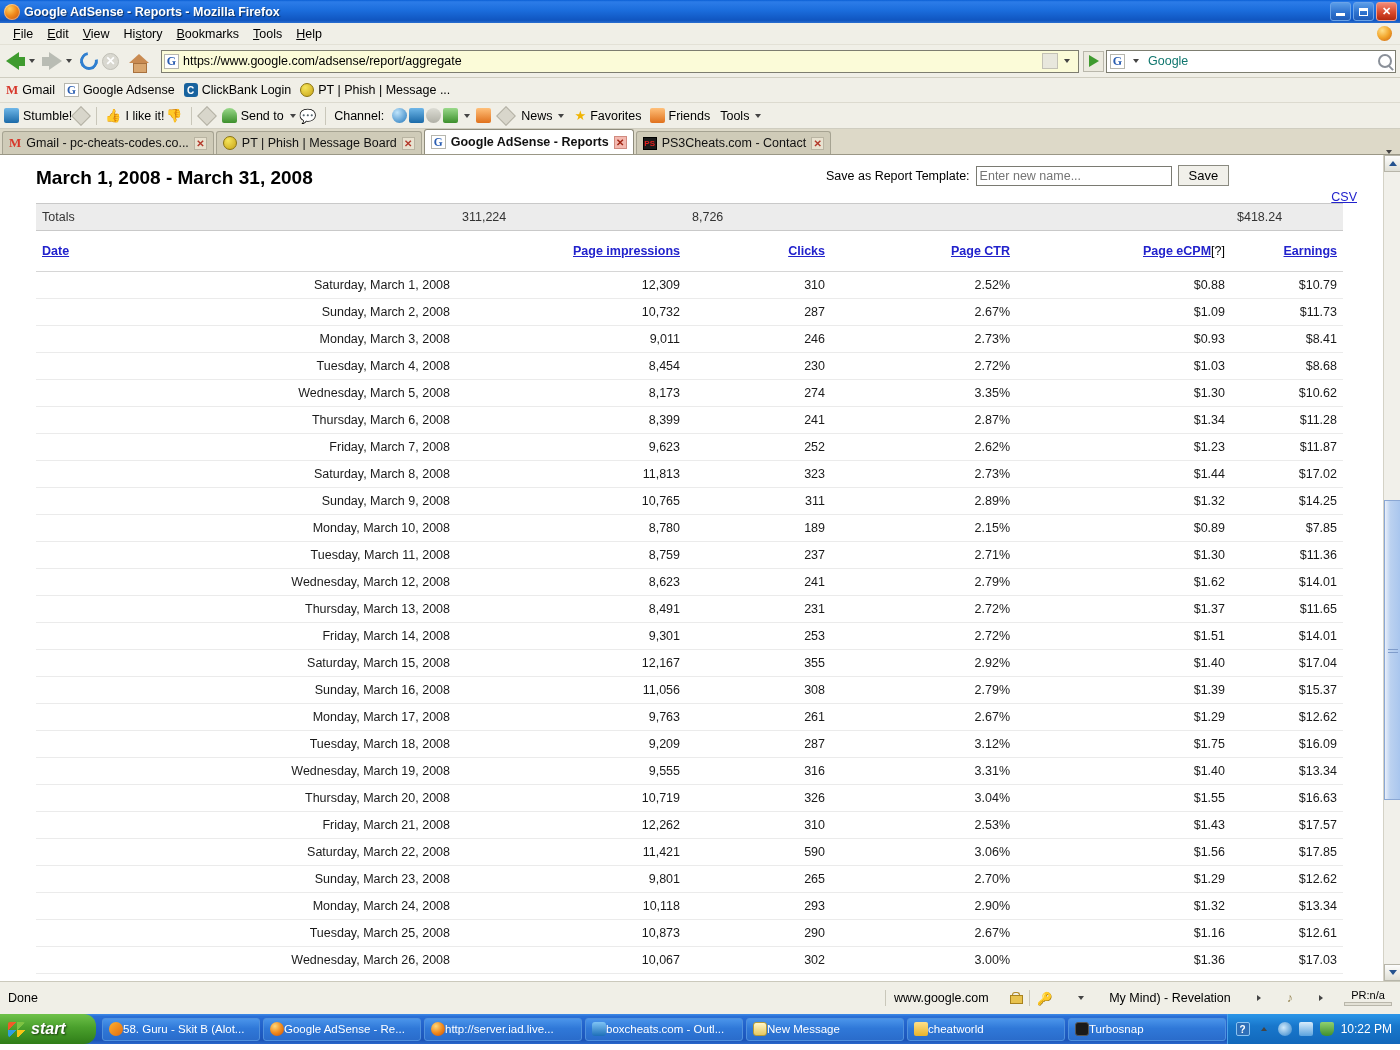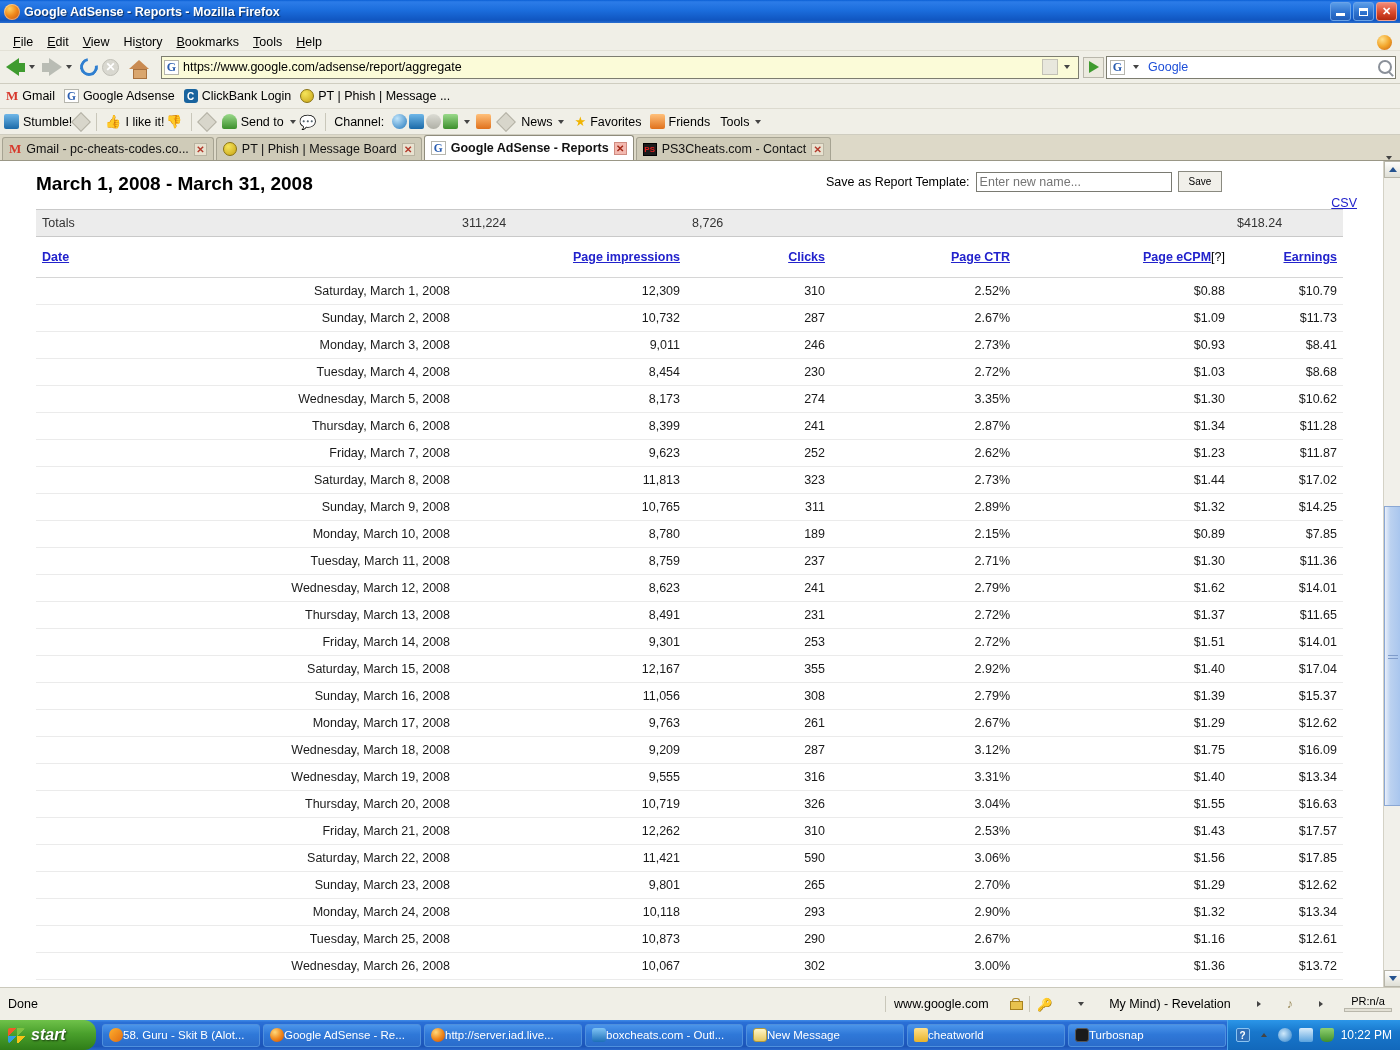--- a/index.html
+++ b/index.html
@@ -42,22 +42,22 @@
   }
   .tb-btn.close {
     background: linear-gradient(180deg,#f08a78 0%,#d9492c 55%,#b3290f 100%);
     border-color: #f0a090;
   }
   .glyph-min { width:9px;height:3px;background:#fff;margin-top:6px;}
   .glyph-max { width:9px;height:8px;border:1.5px solid #fff;border-top-width:3px;}
 
   
   .menubar {
-    height: 28px; background: #f0efe7;
-    display: flex; align-items: flex-end; padding-left: 6px;
+    height: 22px; background: #f0efe7;
+    display: flex; align-items: center; padding-left: 6px;
     border-bottom: 1px solid #e3e1d6;
   }
   .menubar .mi { font-size: 12.5px; color: #000; padding: 1px 7px; }
   .menubar .mi u { text-decoration: underline; }
   .menubar-right { margin-left: auto; padding-right: 8px; }
   .fx-logo-sm {
     width: 15px; height: 15px; border-radius: 50%;
     background: radial-gradient(circle at 35% 30%, #ffe08a 0%, #f2a52b 50%, #c85f12 100%);
   }
 
@@ -107,21 +107,21 @@
   .mini-ic { width:16px;height:16px; background:#e8e7dd; border:1px solid #c3c1b5; }
   .go-btn {
     width: 21px; height: 21px; border: 1px solid #b9b7ab; background: #eceadf;
     display:flex;align-items:center;justify-content:center;
   }
   .go-tri { width:0;height:0;border-top:6px solid transparent;border-bottom:6px solid transparent;border-left:10px solid #3f9b2f;}
   .searchbar {
     width: 290px; height: 23px; background: #fff; border: 1px solid #7d7d70;
     display: flex; align-items: center; padding: 0 3px; margin-left: 2px;
   }
-  .search-ph { font-size: 12.5px; color: #1d4ed8; margin-left: 5px; }
+  .search-ph { font-size: 12.5px; color: #0f766e; margin-left: 5px; }
   .mag { margin-left: auto; width:14px;height:14px;border:2px solid #8a9099;border-radius:50%;position:relative;}
   .mag::after{content:"";position:absolute;right:-4px;bottom:-3px;width:6px;height:2px;background:#8a9099;transform:rotate(45deg);}
 
   
   .bookmarks {
     height: 25px; background: #f0efe7; display:flex; align-items:center;
     padding: 0 4px; border-bottom: 1px solid #dcdacf; font-size:12.5px;
   }
   .bm { display:flex; align-items:center; gap:4px; padding: 0 7px 0 2px; white-space: nowrap; }
   .ic-m { color:#d7372b; font-weight:bold; font-size:13px; font-family:"Liberation Serif",serif;}
@@ -185,21 +185,21 @@
   .save-tpl {
     position: absolute; left: 826px; top: 10px;
     display: flex; align-items: center; gap: 6px; font-size: 12.5px;
   }
   .save-tpl input {
     width: 196px; height: 20px; font-size: 12.5px;
     border: 1px solid #7a7a72; padding: 1px 3px; color: #000;
     font-family: "Liberation Sans", sans-serif; background:#fff;
   }
   .save-btn {
-    height: 21px; padding: 0 10px; font-size: 10px;
+    height: 21px; padding: 0 10px; font-size: 13px;
     border: 1px solid #8a8a80; background: #f1f0ea; color:#000;
     font-family: "Liberation Sans", sans-serif;
   }
   .csv-link {
     position: absolute; right: 43px; top: 35px;
     font-size: 12.5px; color: #2222cc; text-decoration: underline;
   }
 
   table.rpt { width: 1307px; margin-left: 36px; border-collapse: collapse; table-layout: fixed; }
   table.rpt td, table.rpt th { font-size: 12.5px; color: #000; font-weight: normal; }
@@ -654,21 +654,21 @@
             </tr>
             <tr class="row">
               <td class="l">Monday, March 17, 2008</td>
               <td>9,763</td>
               <td>261</td>
               <td>2.67%</td>
               <td>$1.29</td>
               <td>$12.62</td>
             </tr>
             <tr class="row">
-              <td class="l">Wednesday, March 18, 2008</td>
+              <td class="l">Tuesday, March 18, 2008</td>
               <td>9,209</td>
               <td>287</td>
               <td>3.12%</td>
               <td>$1.75</td>
               <td>$16.09</td>
             </tr>
             <tr class="row">
               <td class="l">Wednesday, March 19, 2008</td>
               <td>9,555</td>
               <td>316</td>
@@ -723,21 +723,21 @@
               <td>2.67%</td>
               <td>$1.16</td>
               <td>$12.61</td>
             </tr>
             <tr class="row">
               <td class="l">Wednesday, March 26, 2008</td>
               <td>10,067</td>
               <td>302</td>
               <td>3.00%</td>
               <td>$1.36</td>
-              <td>$13.72</td>
+              <td>$17.03</td>
             </tr>
             <tr class="row">
               <td class="l">Thursday, March 27, 2008</td>
               <td>9,160</td>
               <td>254</td>
               <td>2.73%</td>
               <td>$1.33</td>
               <td>$12.37</td>
             </tr>
           </tbody>

